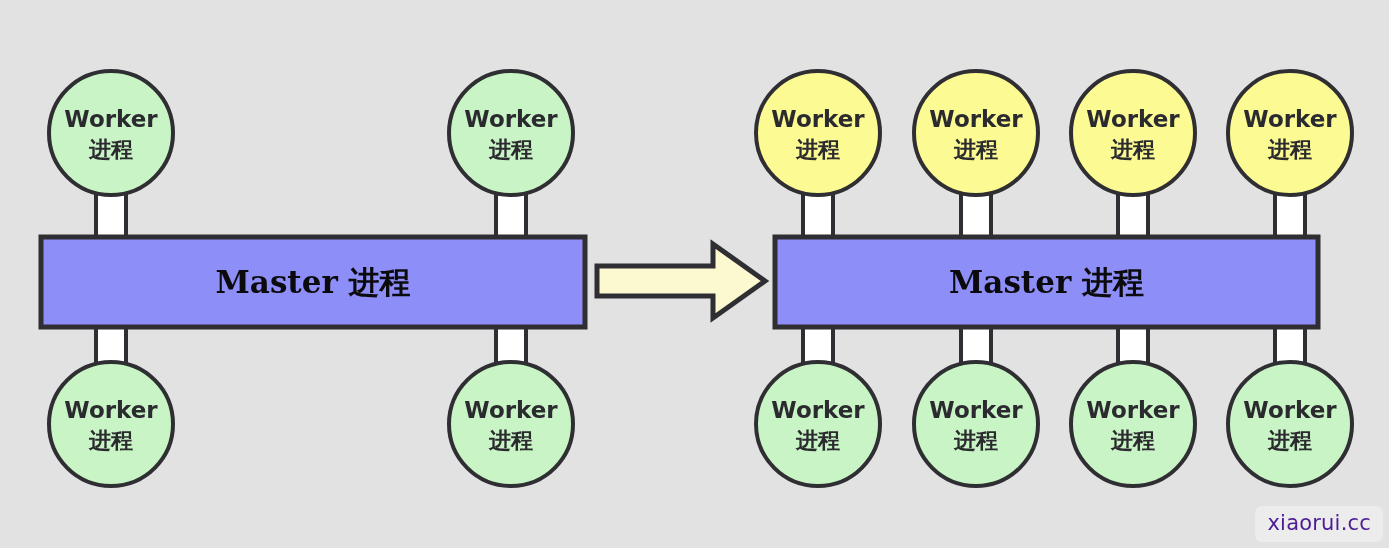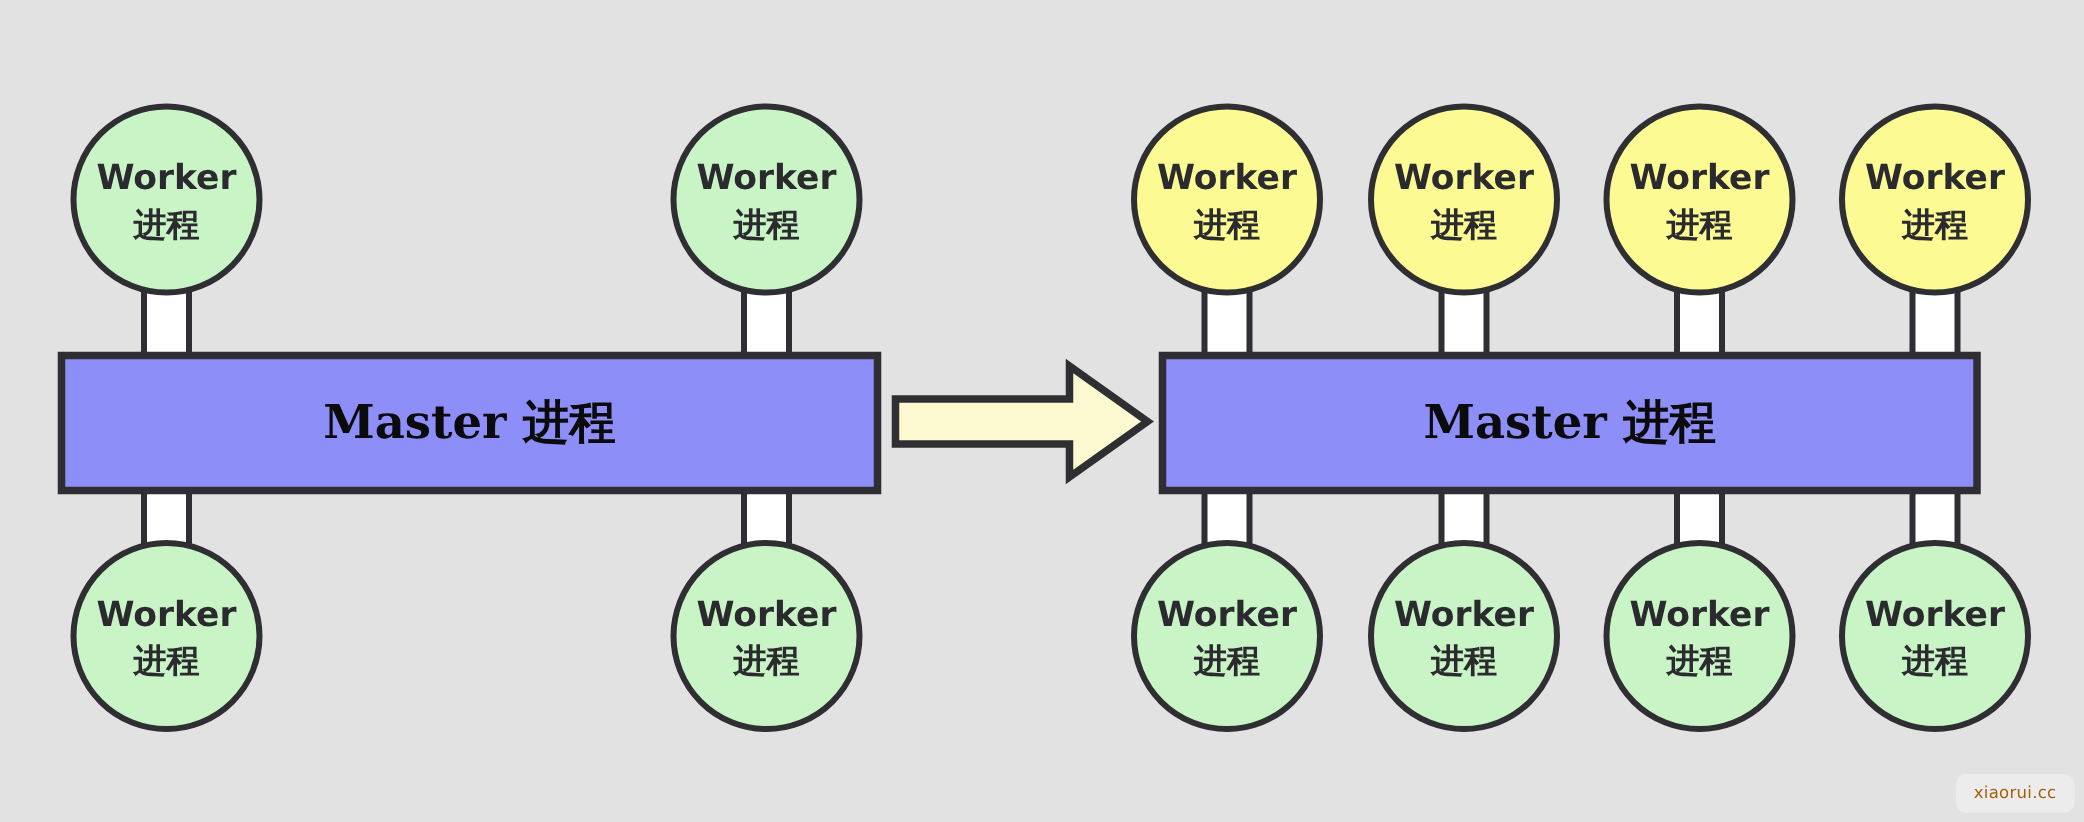--- a/index.html
+++ b/index.html
@@ -66,23 +66,23 @@
     fill: #fcf8d0;
     stroke: #2f2f33;
     stroke-width: 5;
     stroke-linejoin: miter;
   }
   #watermark {
     position: absolute;
     right: 6px;
     bottom: 6px;
     background: #ececec;
-    color: #a16207;
+    color: #4c1d95;
     font-family: "DejaVu Sans", "Liberation Sans", sans-serif;
-    font-size: 11px;
+    font-size: 21px;
     padding: 7px 12px 8px 12px;
     border-radius: 7px;
     letter-spacing: 0.2px;
     line-height: 1;
   }
 </style>
 </head>
 <body>
 
 <div id="stage">

